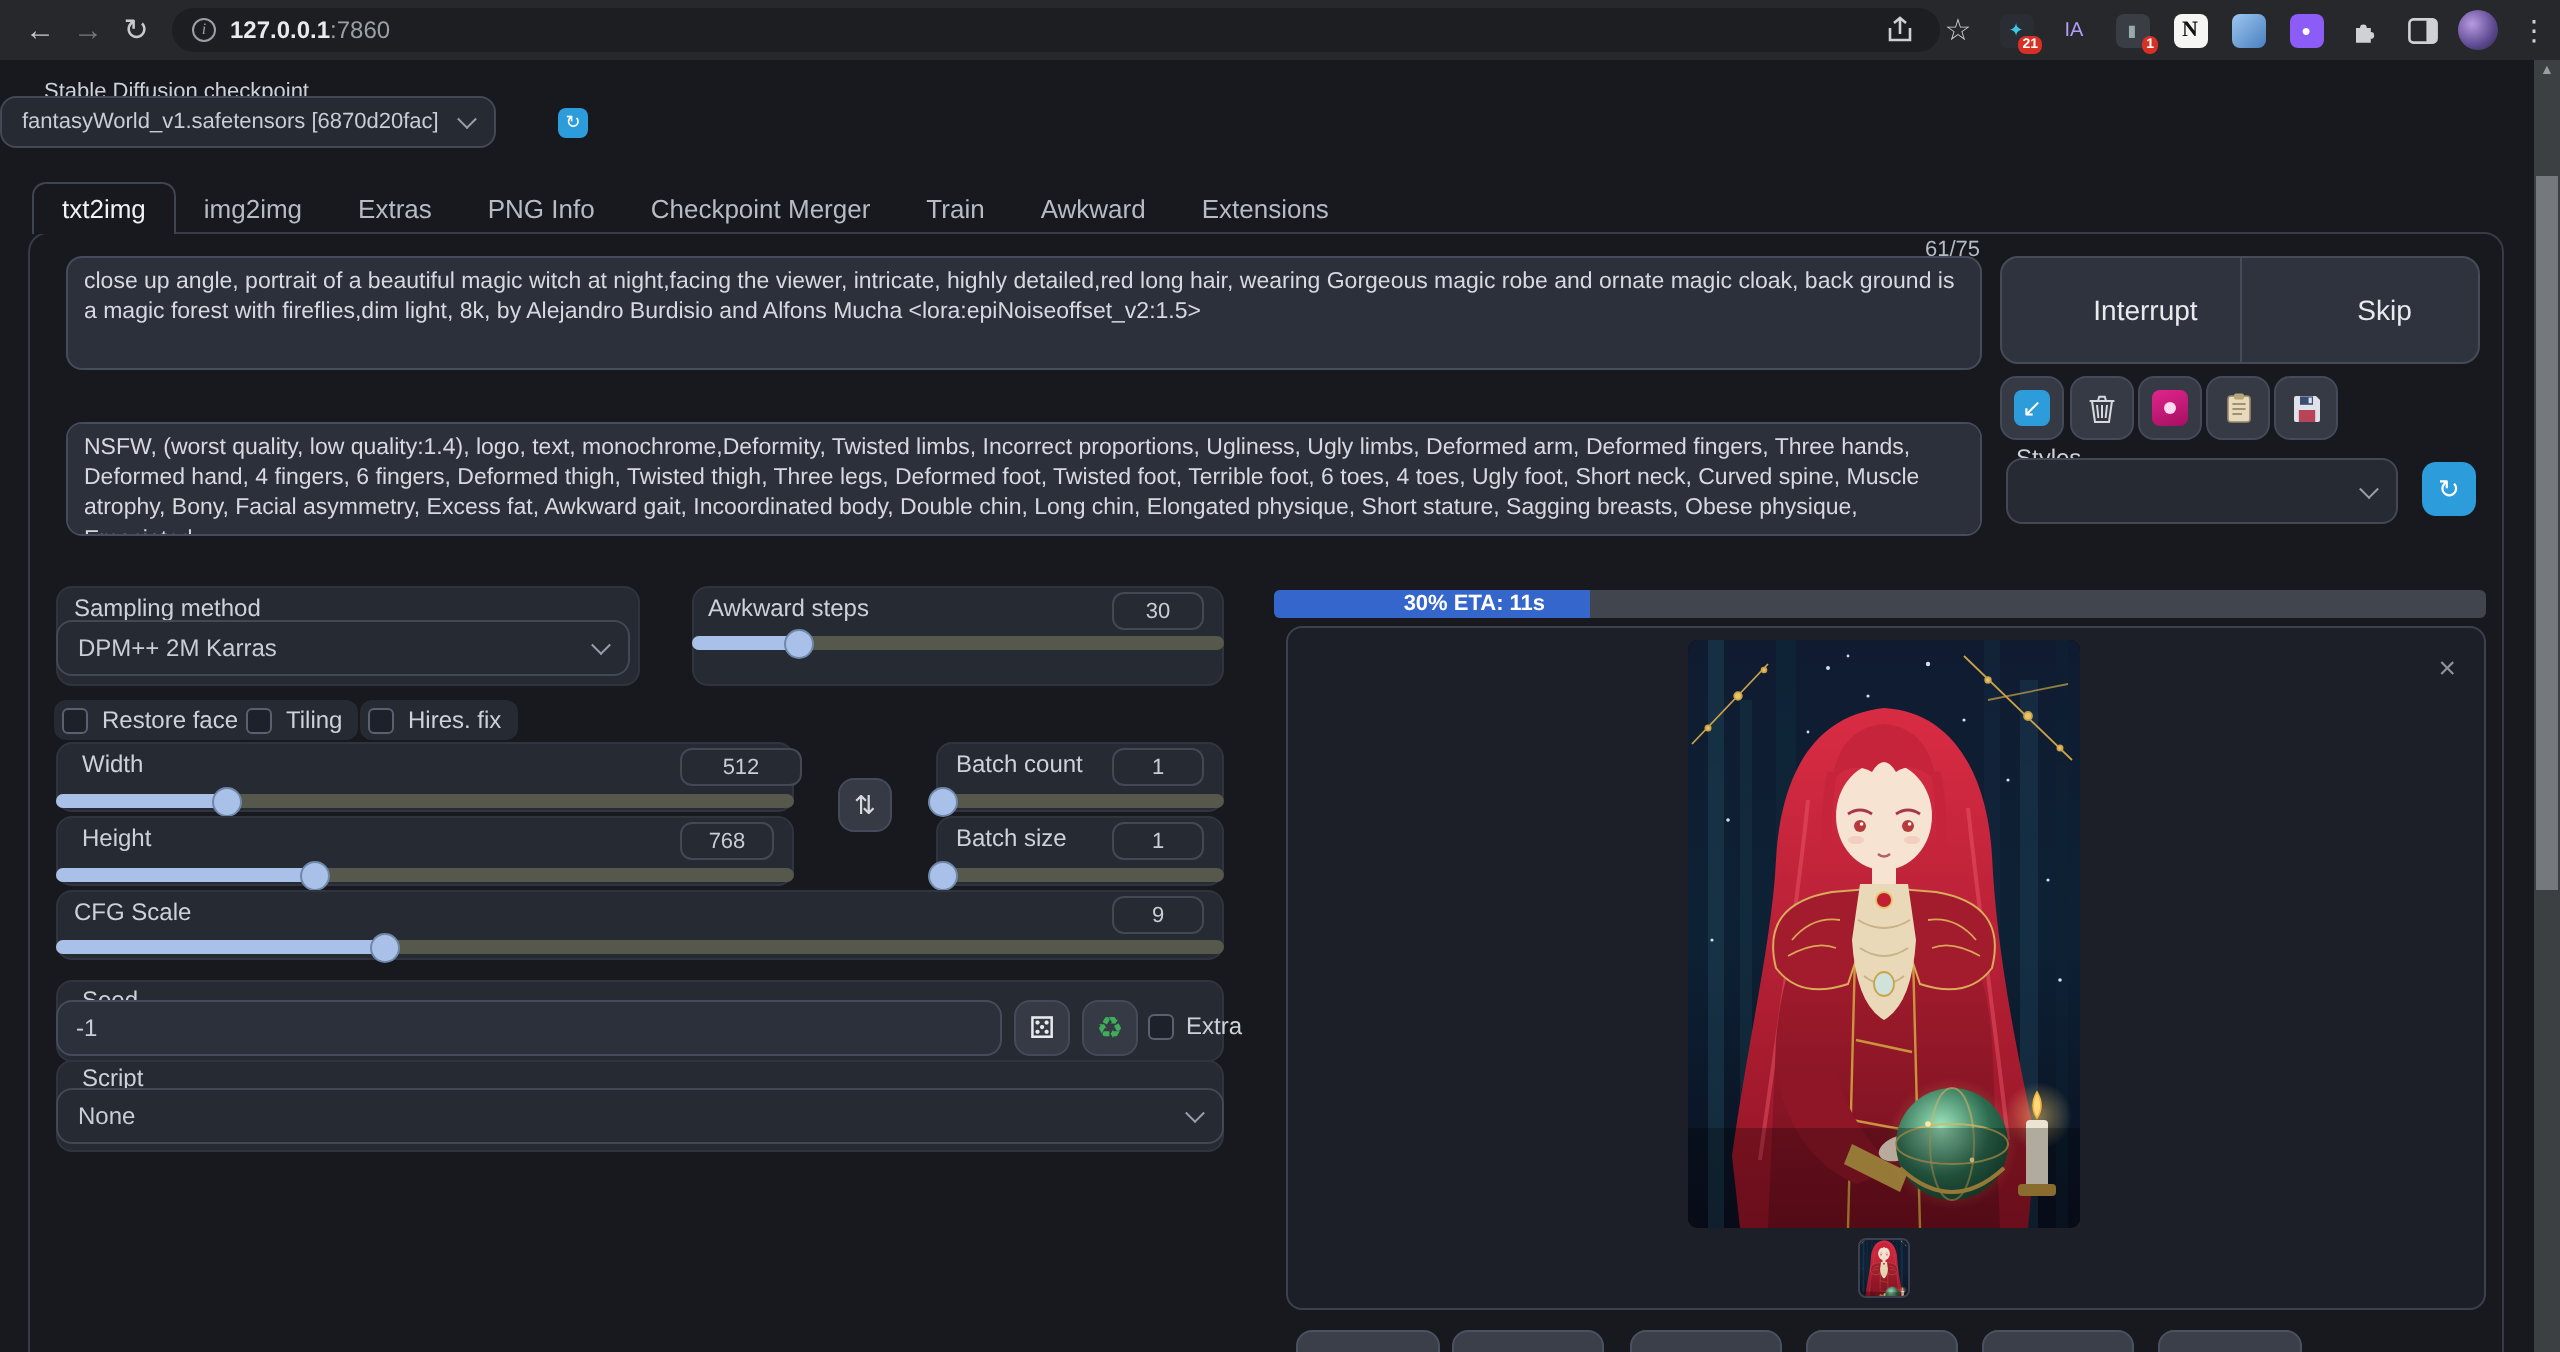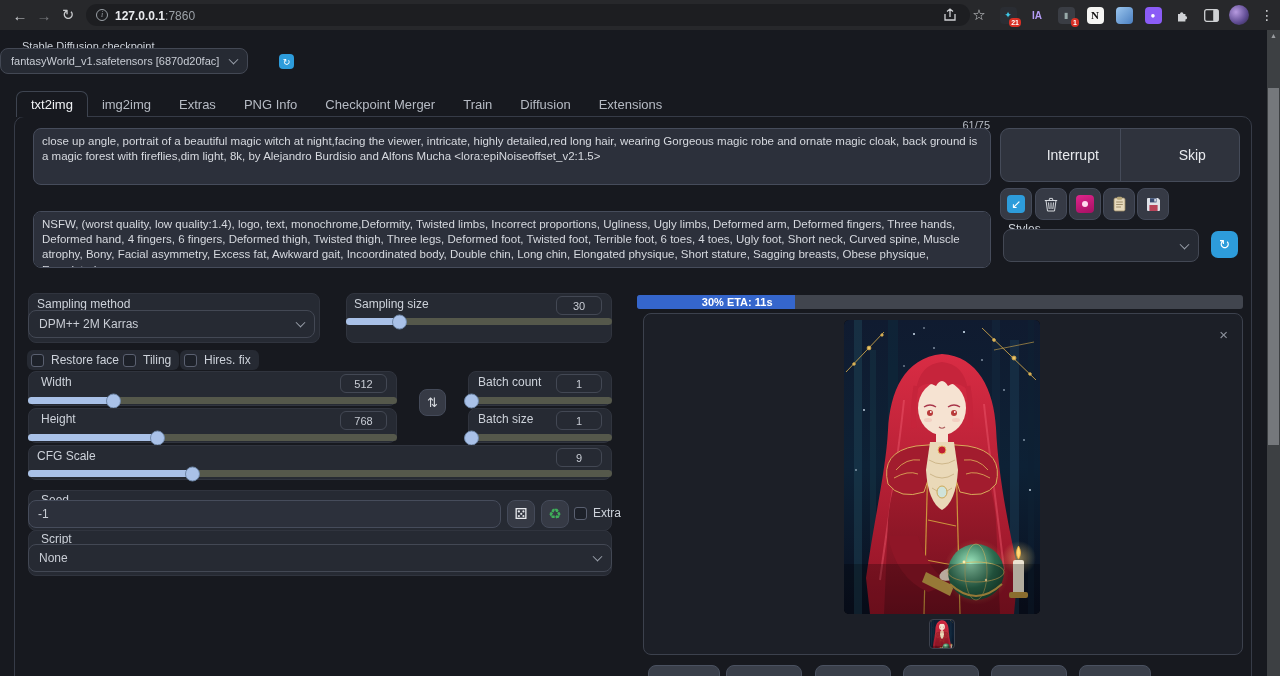--- a/index.html
+++ b/index.html
@@ -229,21 +229,21 @@
       <svg width="14" height="14" viewBox="0 0 14 14">
           <path d="M2,6 V12 H12 V6 M7,9 V1 M4,3.5 L7,1 L10,3.5" stroke="#cfd1d4" stroke-width="1.3" fill="none"></path>
         </svg>
     </div>
     <div class="bico" style="font-size:15px">☆</div>
     <div class="bico">
       <div class="ext-sq" style="background:#2a2d33;color:#3ec8e8;font-size:9px">✦</div>
       <span class="badge">21</span>
     </div>
     <div class="bico">
-      <span style="color:#b59df5;font-size:10px;font-weight:bold">IA</span>
+      <span style="color:#b59df5;font-size:10px;font-weight:normal">IA</span>
     </div>
     <div class="bico">
       <div class="ext-sq" style="background:#3a3d44;color:#9aa;font-size:8px">▮</div>
       <span class="badge">1</span>
     </div>
     <div class="bico">
       <div class="ext-sq" style="background:#f5f5f3;color:#111;font-family:'Liberation Serif',serif;font-weight:bold;font-size:11px">N</div>
     </div>
     <div class="bico">
       <div class="ext-sq" style="background:linear-gradient(135deg,#9cc7ef,#4a7fc0)"></div>
@@ -279,21 +279,21 @@
 </div>
 <div class="abs blue-btn" style="left:279px;top:54px;width:15px;height:15px;font-size:9px">↻</div>
 
 <div class="tabs">
   <div class="tab active">txt2img</div>
   <div class="tab">img2img</div>
   <div class="tab">Extras</div>
   <div class="tab">PNG Info</div>
   <div class="tab">Checkpoint Merger</div>
   <div class="tab">Train</div>
-  <div class="tab">Diffusion</div>
+  <div class="tab">Awkward</div>
   <div class="tab">Extensions</div>
 </div>
 
 <div class="main-panel"></div>
 
 <div class="counter">61/75</div>
 <textarea class="prompt-ta" style="left: 33px; top: 128px;" spellcheck="false">close up angle, portrait of a beautiful magic witch at night,facing the viewer, intricate, highly detailed,red long hair, wearing Gorgeous magic robe and ornate magic cloak, back ground is a magic forest with fireflies,dim light, 8k, by Alejandro Burdisio and Alfons Mucha &lt;lora:epiNoiseoffset_v2:1.5&gt;</textarea>
 <textarea class="prompt-ta" style="left: 33px; top: 211px;" spellcheck="false">NSFW, (worst quality, low quality:1.4), logo, text, monochrome,Deformity, Twisted limbs, Incorrect proportions, Ugliness, Ugly limbs, Deformed arm, Deformed fingers, Three hands, Deformed hand, 4 fingers, 6 fingers, Deformed thigh, Twisted thigh, Three legs, Deformed foot, Twisted foot, Terrible foot, 6 toes, 4 toes, Ugly foot, Short neck, Curved spine, Muscle atrophy, Bony, Facial asymmetry, Excess fat, Awkward gait, Incoordinated body, Double chin, Long chin, Elongated physique, Short stature, Sagging breasts, Obese physique, Emaciated</textarea>
 
 <div class="act-wrap">
@@ -338,21 +338,21 @@
 <div class="abs blue-btn" style="left:1211px;top:231px;width:27px;height:27px;font-size:13px;border-radius:7px">↻</div>
 
 <div class="block" style="left:28px;top:293px;width:292px;height:50px"></div>
 <div class="abs lbl" style="left:37px;top:297px">Sampling method</div>
 <div class="dropdown" style="left:28px;top:310px;width:287px;height:28px">
   <span>DPM++ 2M Karras</span>
   <span class="chev"></span>
 </div>
 
 <div class="block" style="left:346px;top:293px;width:266px;height:50px"></div>
-<div class="abs lbl" style="left:354px;top:297px">Sampling size</div>
+<div class="abs lbl" style="left:354px;top:297px">Awkward steps</div>
 <input class="numbox" style="left: 556px; top: 296px; width: 46px;" value="30">
 <div class="slider" style="left:346px;top:318px;width:266px">
   <div class="fill" style="width: 20%;">
       <div class="handle"></div>
     </div>
 </div>
 
 <div class="cb-item" style="left:27px;top:350px">
   <span class="cb"></span>
   <span class="lbl">Restore faces</span>
@@ -361,21 +361,21 @@
   <span class="cb"></span>
   <span class="lbl">Tiling</span>
 </div>
 <div class="cb-item" style="left:180px;top:350px">
   <span class="cb"></span>
   <span class="lbl">Hires. fix</span>
 </div>
 
 <div class="block" style="left:28px;top:371px;width:369px;height:35px"></div>
 <div class="abs lbl" style="left:41px;top:375px">Width</div>
-<input class="numbox" style="left: 340px; top: 374px; width: 47px;" value="512">
+<input class="numbox" style="left: 340px; top: 374px; width: 61px;" value="512">
 <div class="slider" style="left:28px;top:397px;width:369px">
   <div class="fill" style="width: 23%;">
       <div class="handle"></div>
     </div>
 </div>
 
 <div class="block" style="left:28px;top:408px;width:369px;height:35px"></div>
 <div class="abs lbl" style="left:41px;top:412px">Height</div>
 <input class="numbox" style="left: 340px; top: 411px; width: 47px;" value="768">
 <div class="slider" style="left:28px;top:434px;width:369px">

